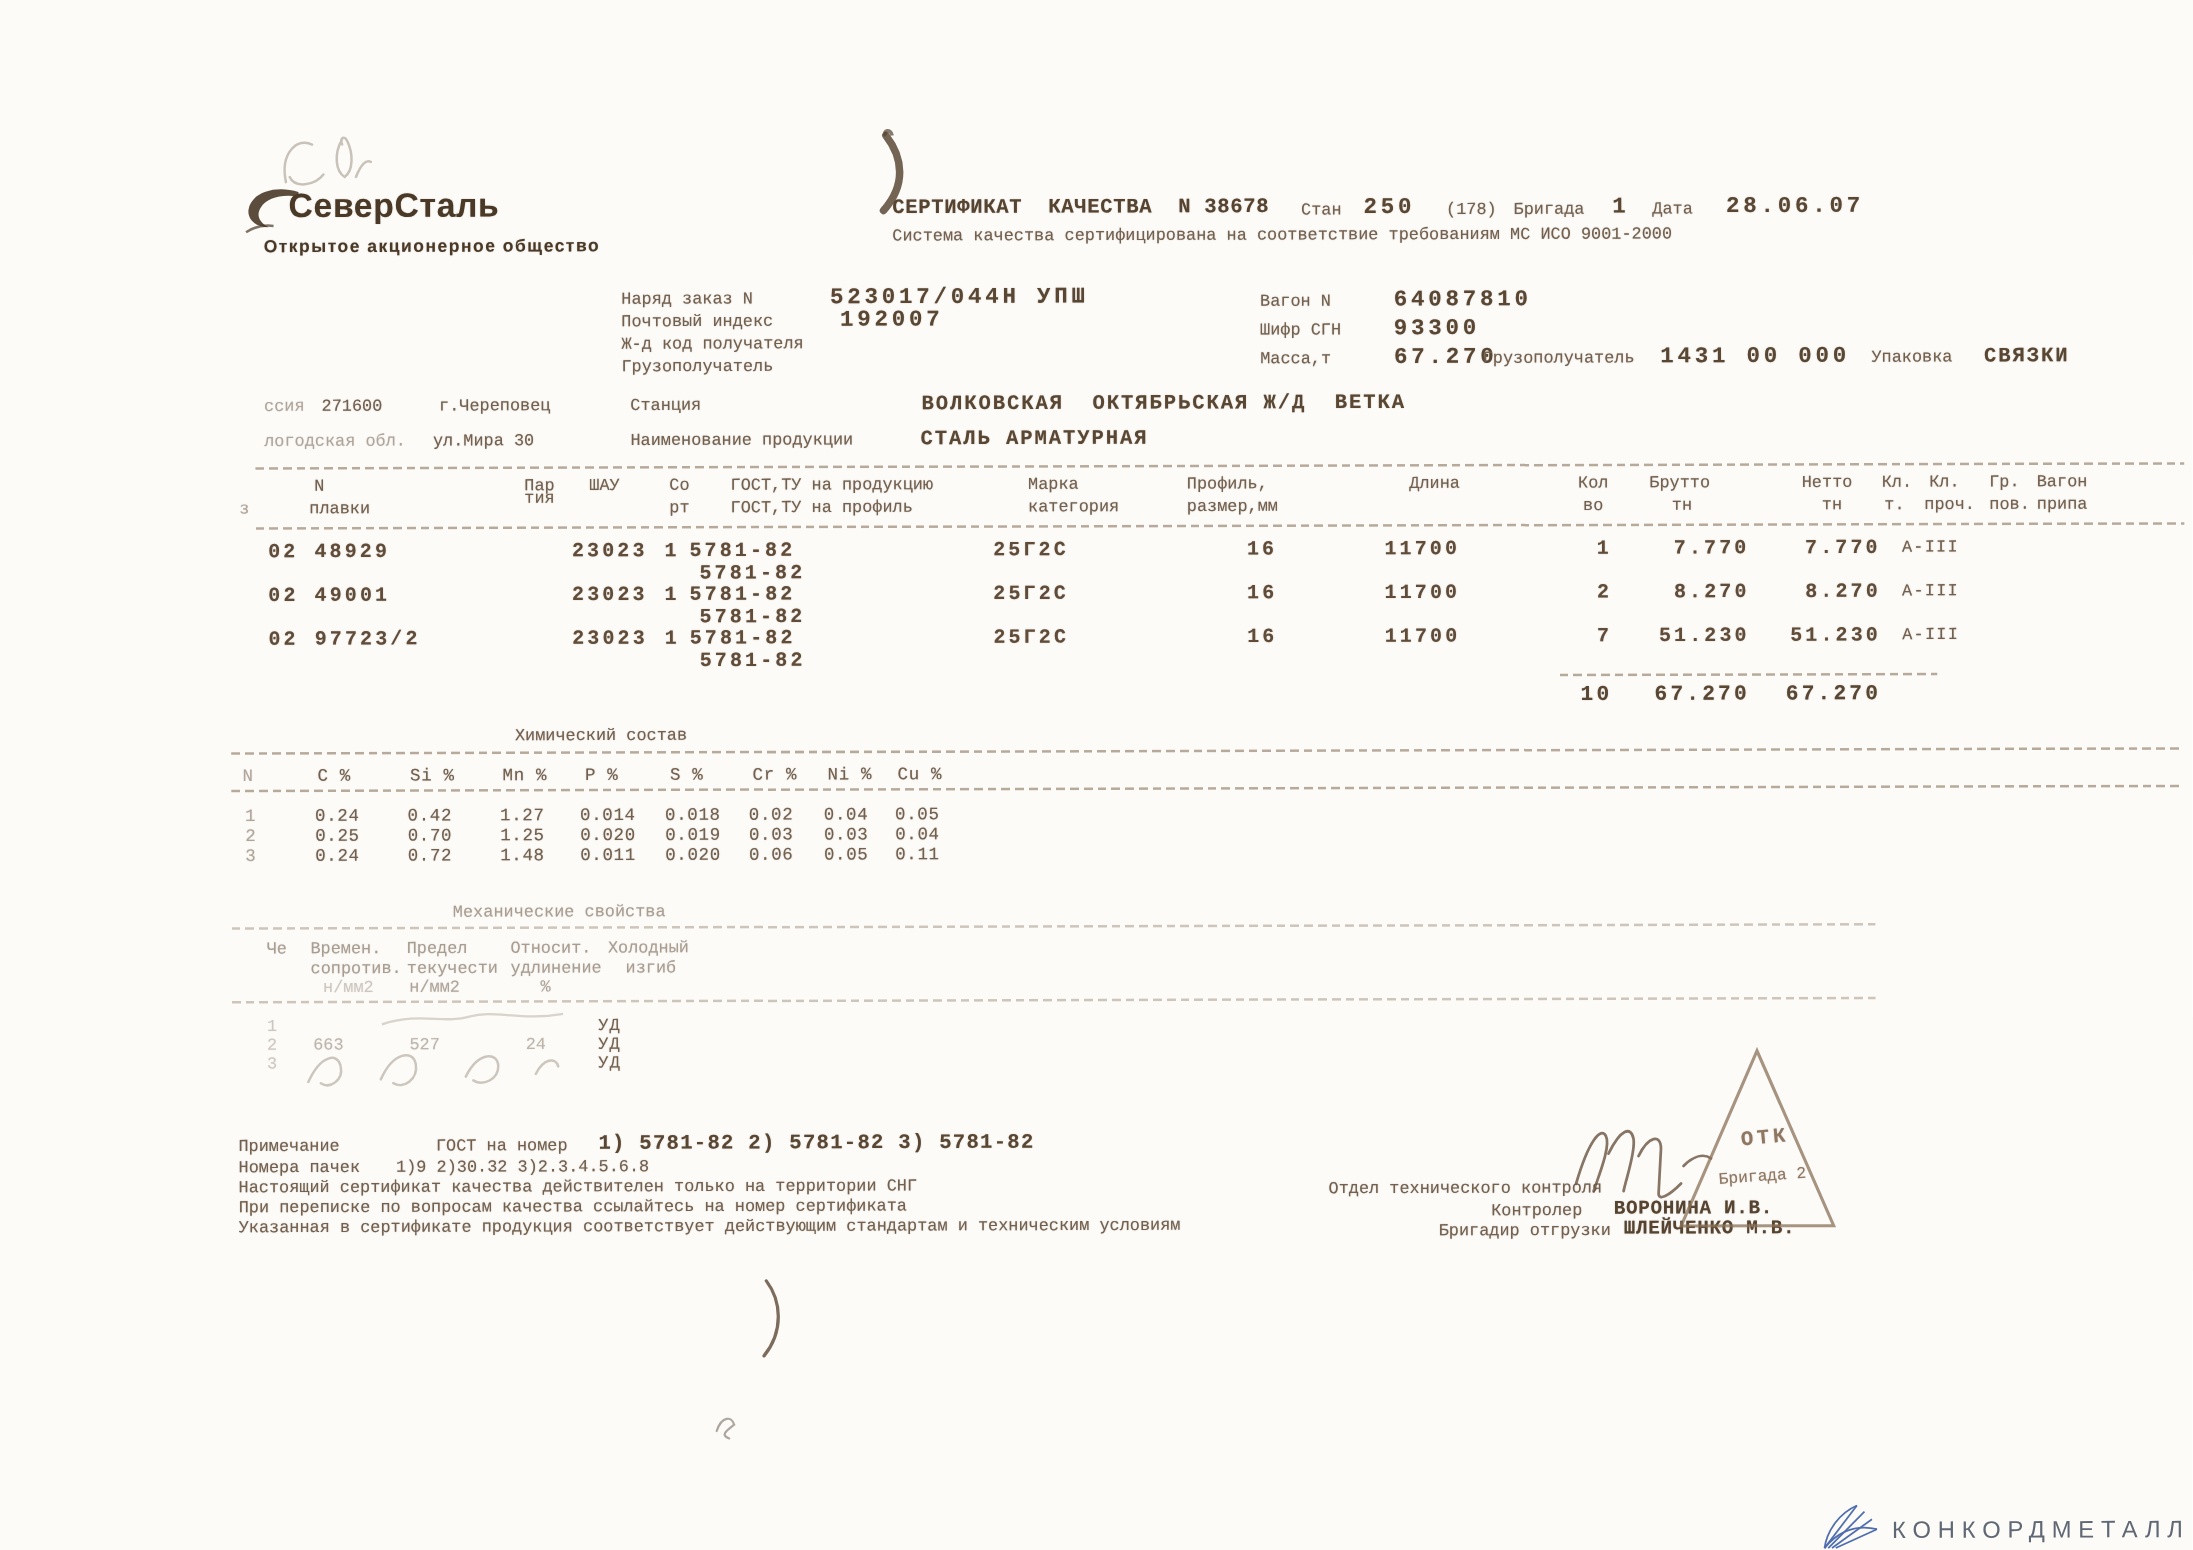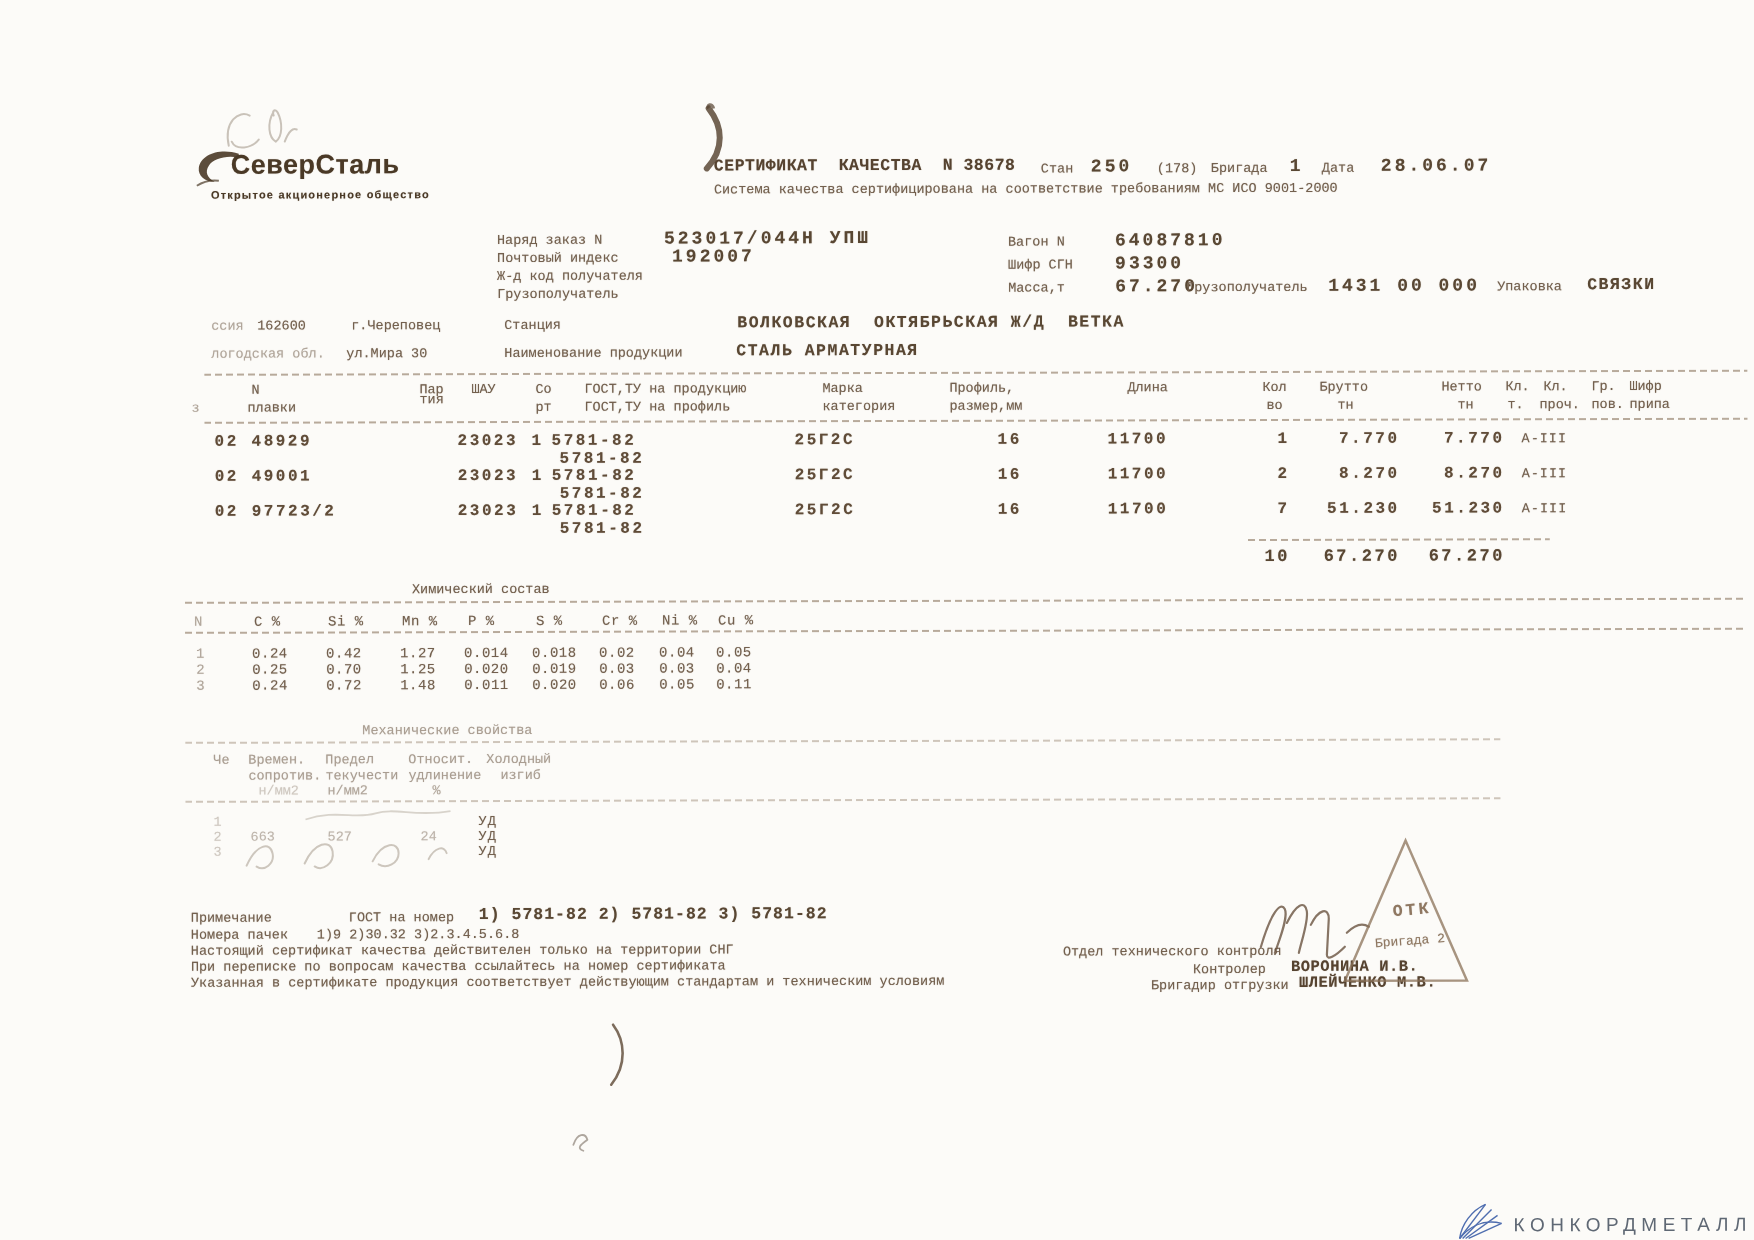--- a/index.html
+++ b/index.html
@@ -18,21 +18,21 @@
   .num{text-align:right;}
   .f{opacity:.55;}
   .vf{opacity:.33;}
   .mh{opacity:.6;}
   .mnum{opacity:.45;}
   .qcn{font-size:15.5px;font-weight:bold;letter-spacing:.5px;color:#564330;}
   .nb{font-size:16.5px;font-weight:bold;letter-spacing:1px;color:#594733;}
   .dash{position:absolute;height:2px;opacity:.6;
         background:repeating-linear-gradient(90deg,#8a745d 0 7px,transparent 7px 11px);}
   .brand{font-family:"Liberation Sans",sans-serif;font-weight:bold;font-size:27px;color:#4a3926;letter-spacing:.5px;}
-  .brandsub{font-family:"Liberation Sans",sans-serif;font-weight:bold;font-size:11px;color:#4a3926;letter-spacing:1.2px;}
+  .brandsub{font-family:"Liberation Sans",sans-serif;font-weight:bold;font-size:14px;color:#4a3926;letter-spacing:1.2px;}
   .stamp-t{color:#7c6147;opacity:.85;}
   .footer-brand{font-family:"Liberation Sans",sans-serif;font-size:19px;letter-spacing:5.5px;color:#5f6874;text-shadow:none;}
   svg{position:absolute;overflow:visible;}
 </style>
 </head>
 <body>
 
 <div class="page">
  <div class="doc">
 
@@ -78,21 +78,21 @@
   <span class="t s" style="left:1009px;top:259px">Шифр СГН</span>
   <span class="t b" style="left:1116px;top:255px">93300</span>
   <span class="t s" style="left:1009px;top:282px">Масса,т</span>
   <span class="t b" style="left:1116px;top:278px">67.270</span>
   <span class="t s" style="left:1187px;top:282px">Грузополучатель</span>
   <span class="t b" style="left:1329px;top:278px">1431 00 000</span>
   <span class="t s" style="left:1498px;top:282px">Упаковка</span>
   <span class="t c" style="left:1588px;top:279px">СВЯЗКИ</span>
 
   <span class="t s f" style="left:212px;top:318px">ссия</span>
-  <span class="t s" style="left:258px;top:318px">162600</span>
+  <span class="t s" style="left:258px;top:318px">271600</span>
   <span class="t s" style="left:352px;top:318px">г.Череповец</span>
   <span class="t s" style="left:505px;top:318px">Станция</span>
   <span class="t c" style="left:738px;top:315px">ВОЛКОВСКАЯ  ОКТЯБРЬСКАЯ Ж/Д  ВЕТКА</span>
   <span class="t s f" style="left:212px;top:346px">логодская обл.</span>
   <span class="t s" style="left:347px;top:346px">ул.Мира 30</span>
   <span class="t s" style="left:505px;top:346px">Наименование продукции</span>
   <span class="t c" style="left:737px;top:343px">СТАЛЬ АРМАТУРНАЯ</span>
 
   <div class="dash" style="left:205px;top:372px;width:1543px"></div>
 
@@ -103,21 +103,21 @@
   <span class="t s" style="left:585px;top:382px">ГОСТ,ТУ на продукцию</span>
   <span class="t s" style="left:823px;top:382px">Марка</span>
   <span class="t s" style="left:950px;top:382px">Профиль,</span>
   <span class="t s" style="left:1128px;top:382px">Длина</span>
   <span class="t s" style="left:1263px;top:382px">Кол</span>
   <span class="t s" style="left:1320px;top:382px">Брутто</span>
   <span class="t s" style="left:1442px;top:382px">Нетто</span>
   <span class="t s" style="left:1506px;top:382px">Кл.</span>
   <span class="t s" style="left:1544px;top:382px">Кл.</span>
   <span class="t s" style="left:1592px;top:382px">Гр.</span>
-  <span class="t s" style="left:1630px;top:382px">Шифр</span>
+  <span class="t s" style="left:1630px;top:382px">Вагон</span>
 
   <span class="t s f" style="left:192px;top:400px">з</span>
   <span class="t s" style="left:248px;top:400px">плавки</span>
   <span class="t s" style="left:420px;top:392px">тия</span>
   <span class="t s" style="left:536px;top:400px">рт</span>
   <span class="t s" style="left:585px;top:400px">ГОСТ,ТУ на профиль</span>
   <span class="t s" style="left:823px;top:400px">категория</span>
   <span class="t s" style="left:950px;top:400px">размер,мм</span>
   <span class="t s" style="left:1267px;top:400px">во</span>
   <span class="t s" style="left:1338px;top:400px">тн</span>

